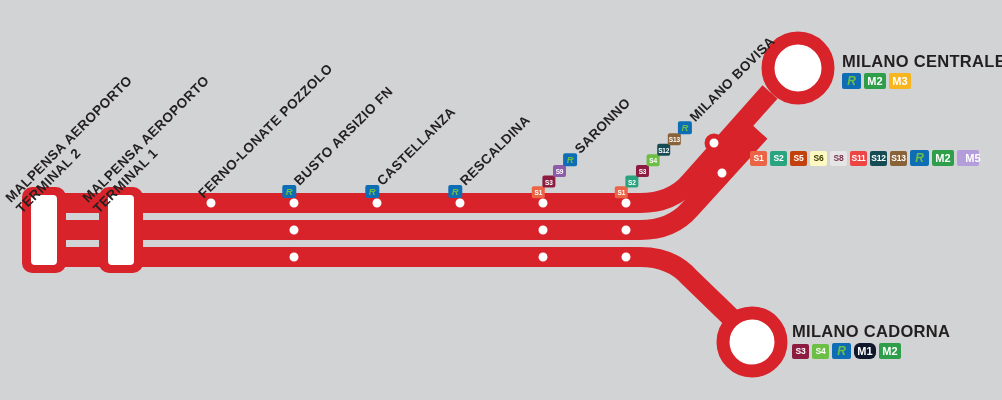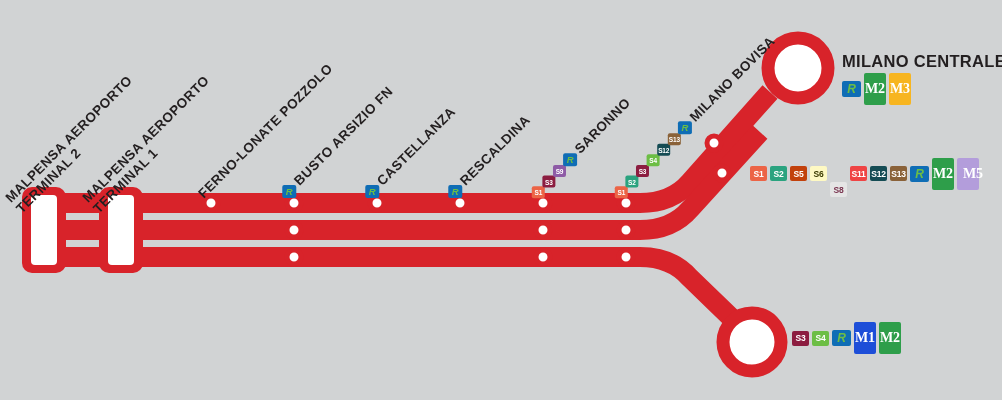--- a/index.html
+++ b/index.html
@@ -46,21 +46,21 @@
   
   .bdg{
     display:inline-flex;align-items:center;justify-content:center;
     box-sizing:border-box;
     font-weight:bold;
     color:#fff;
     border-radius:2px;
     font-family:"Liberation Sans", sans-serif;
   }
   .bdg.s{width:17px;height:15px;font-size:8.5px;letter-spacing:-.2px;}
-  .bdg.m{width:22px;height:32px;font-size:14px;font-family:Liberation Serif, serif;}
+  .bdg.m{width:22px;height:16px;font-size:11px;}
   .bdg.r{width:19px;height:16px;font-size:12px;font-style:italic;}
   .stn .bdg.s{width:13px;height:12px;font-size:6.5px;}
   .stn .bdg.r{width:14px;height:13px;font-size:9.5px;}
 </style>
 </head>
 <body>
 
 <svg id="map" viewBox="0 0 1002 400">
   <g>
 
@@ -175,31 +175,32 @@
       <span class="bdg m" style="background: rgb(247, 181, 32); text-align: right;">M3</span>
     </div>
 </div>
 
 <div class="term" style="left:750px;top:150px;">
   <div class="row">
       <span class="bdg s" style="background: rgb(236, 100, 70);">S1</span>
       <span class="bdg s" style="background: rgb(42, 163, 127);">S2</span>
       <span class="bdg s" style="background: #c2410c;">S5</span>
       <span class="bdg s" style="background: #fef9c3; color: rgb(58, 58, 0);">S6</span>
-      <span class="bdg s" style="background: #e5e5e5; color: rgb(122, 53, 80); margin-top: 32px;">S8</span>
+      <span class="bdg s" style="background: #e5e5e5; color: rgb(122, 53, 80);">S8</span>
       <span class="bdg s" style="background: #ef4444;">S11</span>
       <span class="bdg s" style="background: rgb(21, 76, 84);">S12</span>
       <span class="bdg s" style="background: rgb(138, 98, 57);">S13</span>
       <span class="bdg r" style="background: rgb(15, 109, 181); color: rgb(108, 190, 69);">R</span>
       <span class="bdg m" style="background: rgb(46, 158, 74);">M2</span>
       <span class="bdg m" style="background: rgb(179, 157, 219); color: rgb(255, 255, 255); padding-left: 10px;">M5</span>
     </div>
 </div>
 
 <div class="term" style="left:792px;top:322px;">
+  <div class="nm">MILANO CADORNA</div>
   <div class="row">
       <span class="bdg s" style="background: rgb(140, 29, 64);">S3</span>
       <span class="bdg s" style="background: rgb(108, 190, 69); color: rgb(255, 255, 255);">S4</span>
       <span class="bdg r" style="background: rgb(15, 109, 181); color: rgb(108, 190, 69);">R</span>
-      <span class="bdg m" style="background: #1d4ed8;">M1</span>
+      <span class="bdg m" style="background: #0f172a; border-radius: 6px;">M1</span>
       <span class="bdg m" style="background: rgb(46, 158, 74);">M2</span>
     </div>
 </div>
 
 </body></html>

